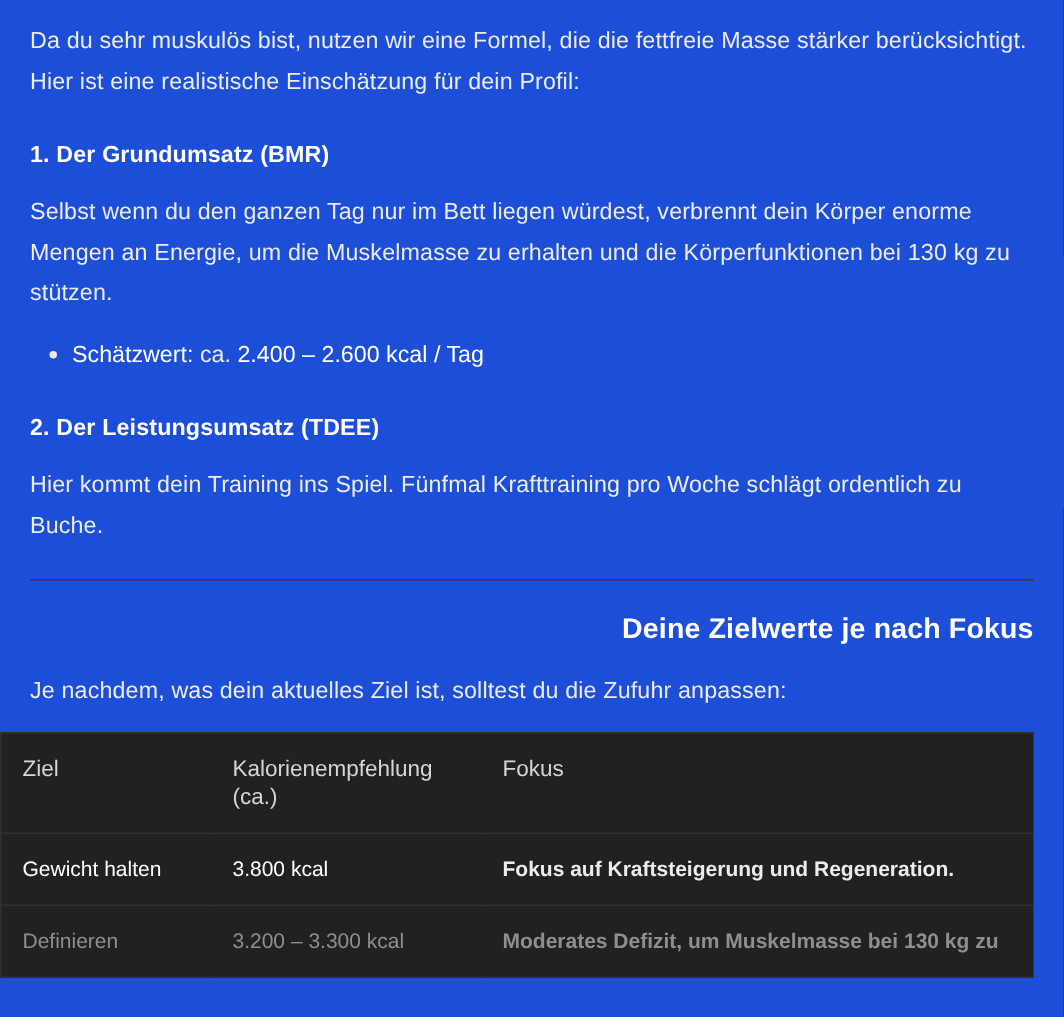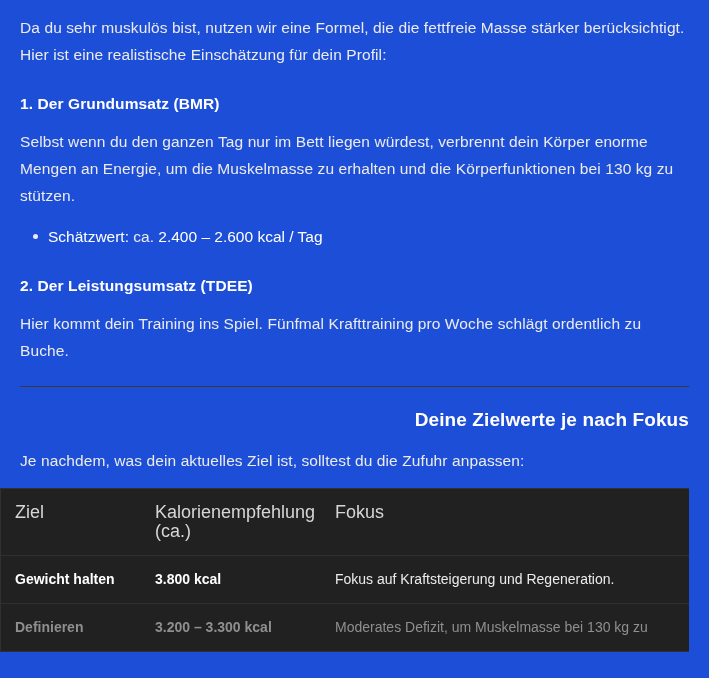--- a/index.html
+++ b/index.html
@@ -94,37 +94,38 @@
     overflow: hidden;
   }
   table.data {
     border-collapse: collapse;
     width: 100%;
     table-layout: fixed;
   }
   table.data th {
     text-align: left;
     font-weight: normal;
-    font-size: 18px;
+    font-size: 15px;
     line-height: 19px;
     color: #d6d6d6;
     padding: 14px 14px 14px 14px;
     vertical-align: top;
     border-bottom: 1px solid #303030;
   }
   table.data td {
     font-size: 14px;
     line-height: 21px;
     padding: 13px 14px 13px 14px;
     vertical-align: top;
     border-bottom: 1px solid #303030;
     color: #ececec;
+    font-weight: bold;
   }
   table.data td.strong {
-    font-weight: bold;
+    font-weight: normal;
     color: #ffffff;
   }
   table.data td.dim {
     color: #8f8f8f;
   }
   table.data td.dim.strong {
     color: #8f8f8f;
   }
   col.c1 { width: 140px; }
   col.c2 { width: 180px; }

